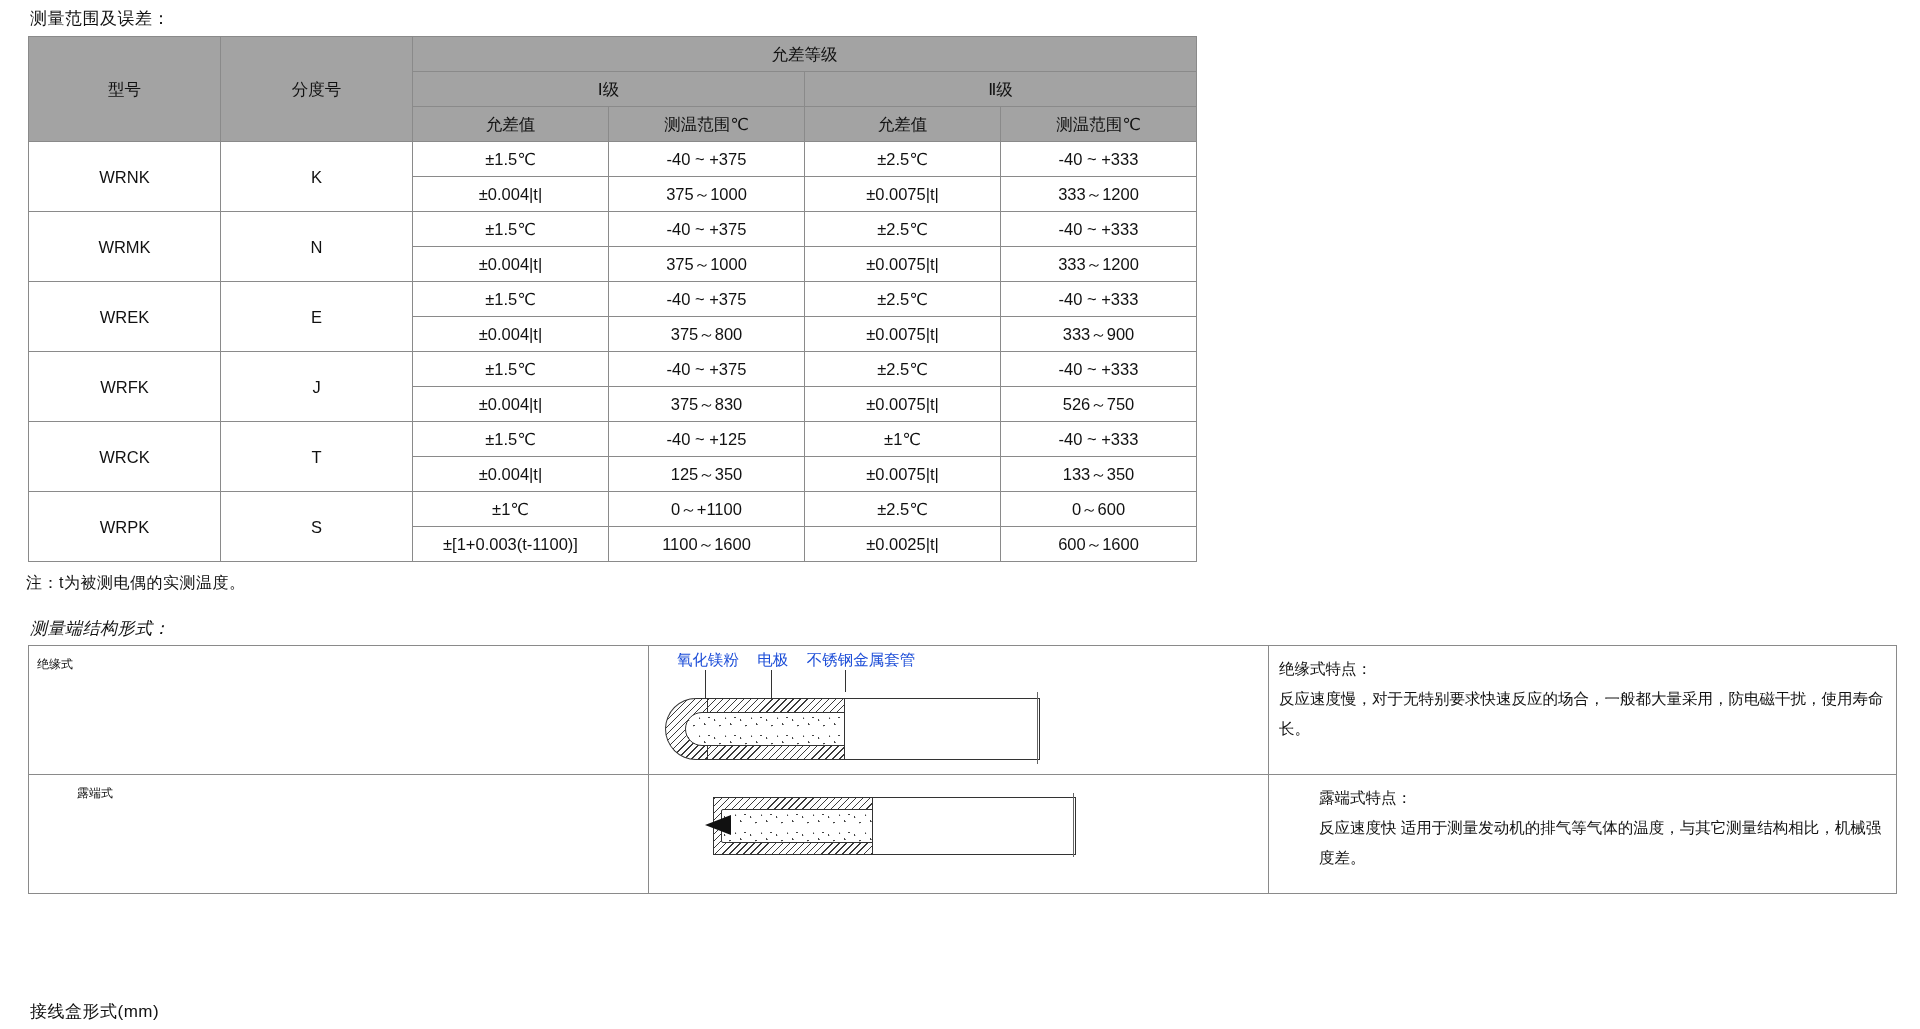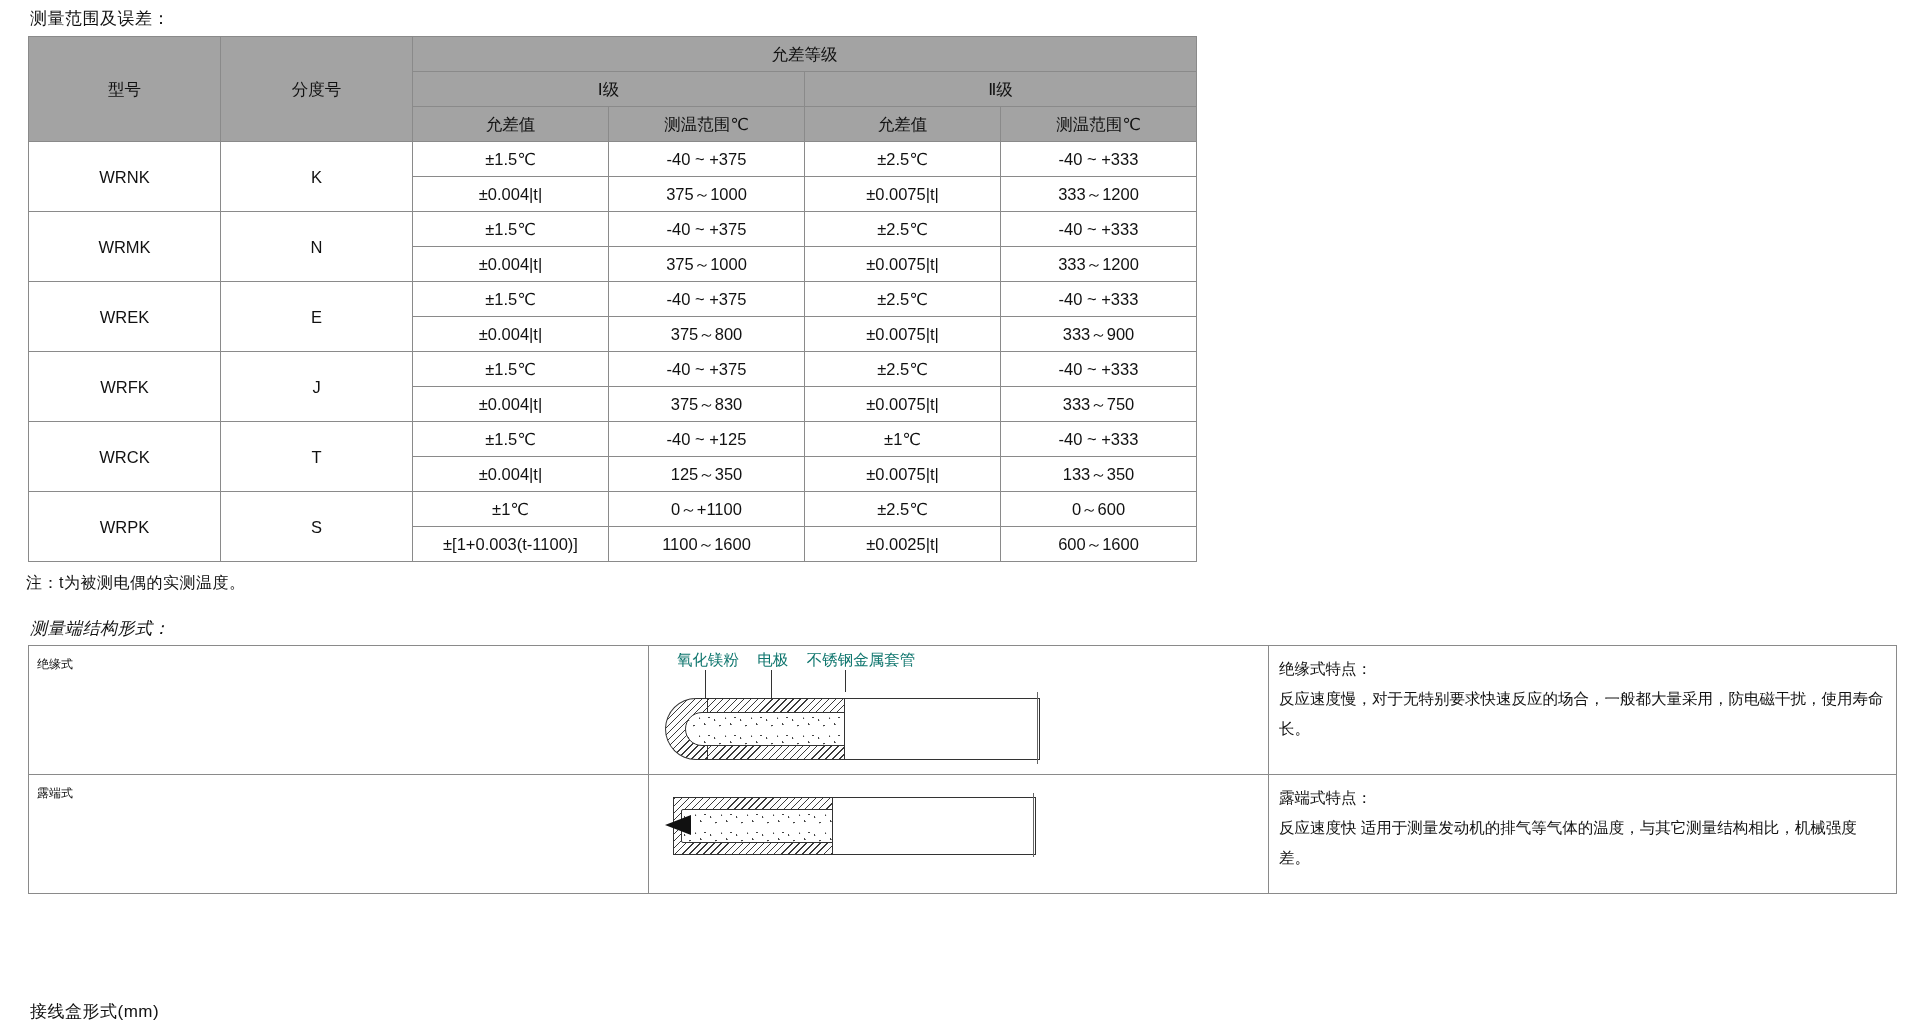--- a/index.html
+++ b/index.html
@@ -104,35 +104,35 @@
     padding: 8px 10px 10px 10px;
     font-size: 15.5px;
     line-height: 1.95;
     color: #111;
   }
   .desc-title { display: block; }
   .desc-text  { display: block; }
 
   .row1 td { height: 128px; }
   .row2 td { height: 94px; }
-  .row3 td { height: 118px; }
+  .row3 td { height: 118px; padding-left: 40px; }
 
   
   .pic-wrap {
     position: relative;
     width: 100%;
     height: 100%;
   }
   .callouts {
     position: absolute;
     top: 4px;
     left: 28px;
     font-size: 15.5px;
     white-space: nowrap;
-    color: #0f766e;
+    color: #1d4ed8;
   }
   .callouts span { margin-right: 14px; }
   .leader {
     position: absolute;
     background: #333;
     width: 1px;
   }
   .probe {
     position: absolute;
   }
@@ -264,21 +264,21 @@
         <td class="grad" rowspan="2">J</td>
         <td>±1.5℃</td>
         <td>-40 ~ +375</td>
         <td>±2.5℃</td>
         <td>-40 ~ +333</td>
       </tr>
       <tr>
         <td>±0.004|t|</td>
         <td>375～830</td>
         <td>±0.0075|t|</td>
-        <td>333～750</td>
+        <td>526～750</td>
       </tr>
 
       <tr>
         <td class="model" rowspan="2">WRCK</td>
         <td class="grad" rowspan="2">T</td>
         <td>±1.5℃</td>
         <td>-40 ~ +125</td>
         <td>±1℃</td>
         <td>-40 ~ +333</td>
       </tr>

